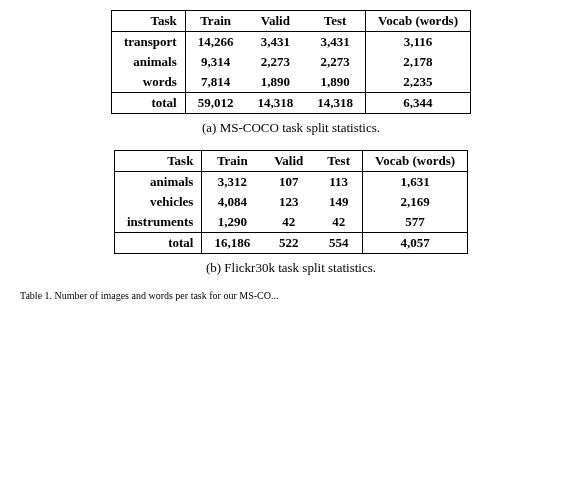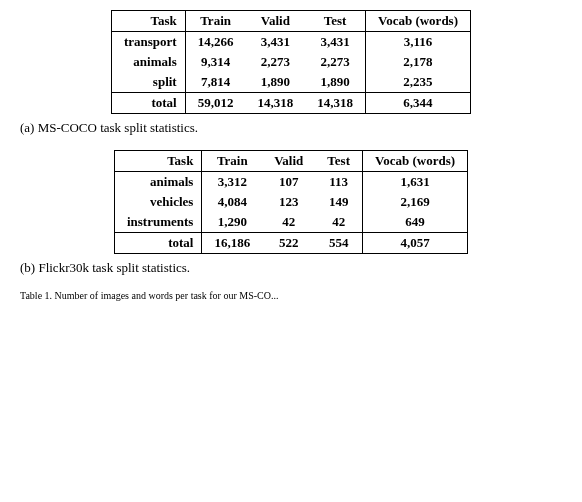--- a/index.html
+++ b/index.html
@@ -6,20 +6,21 @@
     body {
       background: #fff;
       font-family: 'Times New Roman', Times, serif;
       font-size: 13px;
       width: 582px;
       min-height: 502px;
       padding: 10px 20px 10px 20px;
       color: #000;
     }
     .sub-caption {
+      text-align: center;
       margin: 6px 0 14px 0;
       font-size: 13px;
     }
     .bottom-note {
       font-size: 10px;
       margin-top: 6px;
       color: #000;
     }
     table {
       border-collapse: collapse;
@@ -82,21 +83,21 @@
       <td>3,116</td>
     </tr>
       <tr class="data-row">
       <td><strong>animals</strong></td>
       <td>9,314</td>
       <td>2,273</td>
       <td>2,273</td>
       <td>2,178</td>
     </tr>
       <tr class="data-row">
-      <td><strong>split</strong></td>
+      <td><strong>words</strong></td>
       <td>7,814</td>
       <td>1,890</td>
       <td>1,890</td>
       <td>2,235</td>
     </tr>
       <tr class="total-row">
     <td><strong>total</strong></td>
     <td>59,012</td>
     <td>14,318</td>
     <td>14,318</td>
@@ -130,21 +131,21 @@
       <td>4,084</td>
       <td>123</td>
       <td>149</td>
       <td>2,169</td>
     </tr>
       <tr class="data-row">
       <td><strong>instruments</strong></td>
       <td>1,290</td>
       <td>42</td>
       <td>42</td>
-      <td>649</td>
+      <td>577</td>
     </tr>
       <tr class="total-row">
     <td><strong>total</strong></td>
     <td>16,186</td>
     <td>522</td>
     <td>554</td>
     <td>4,057</td>
   </tr>
     </tbody>
 </table>

